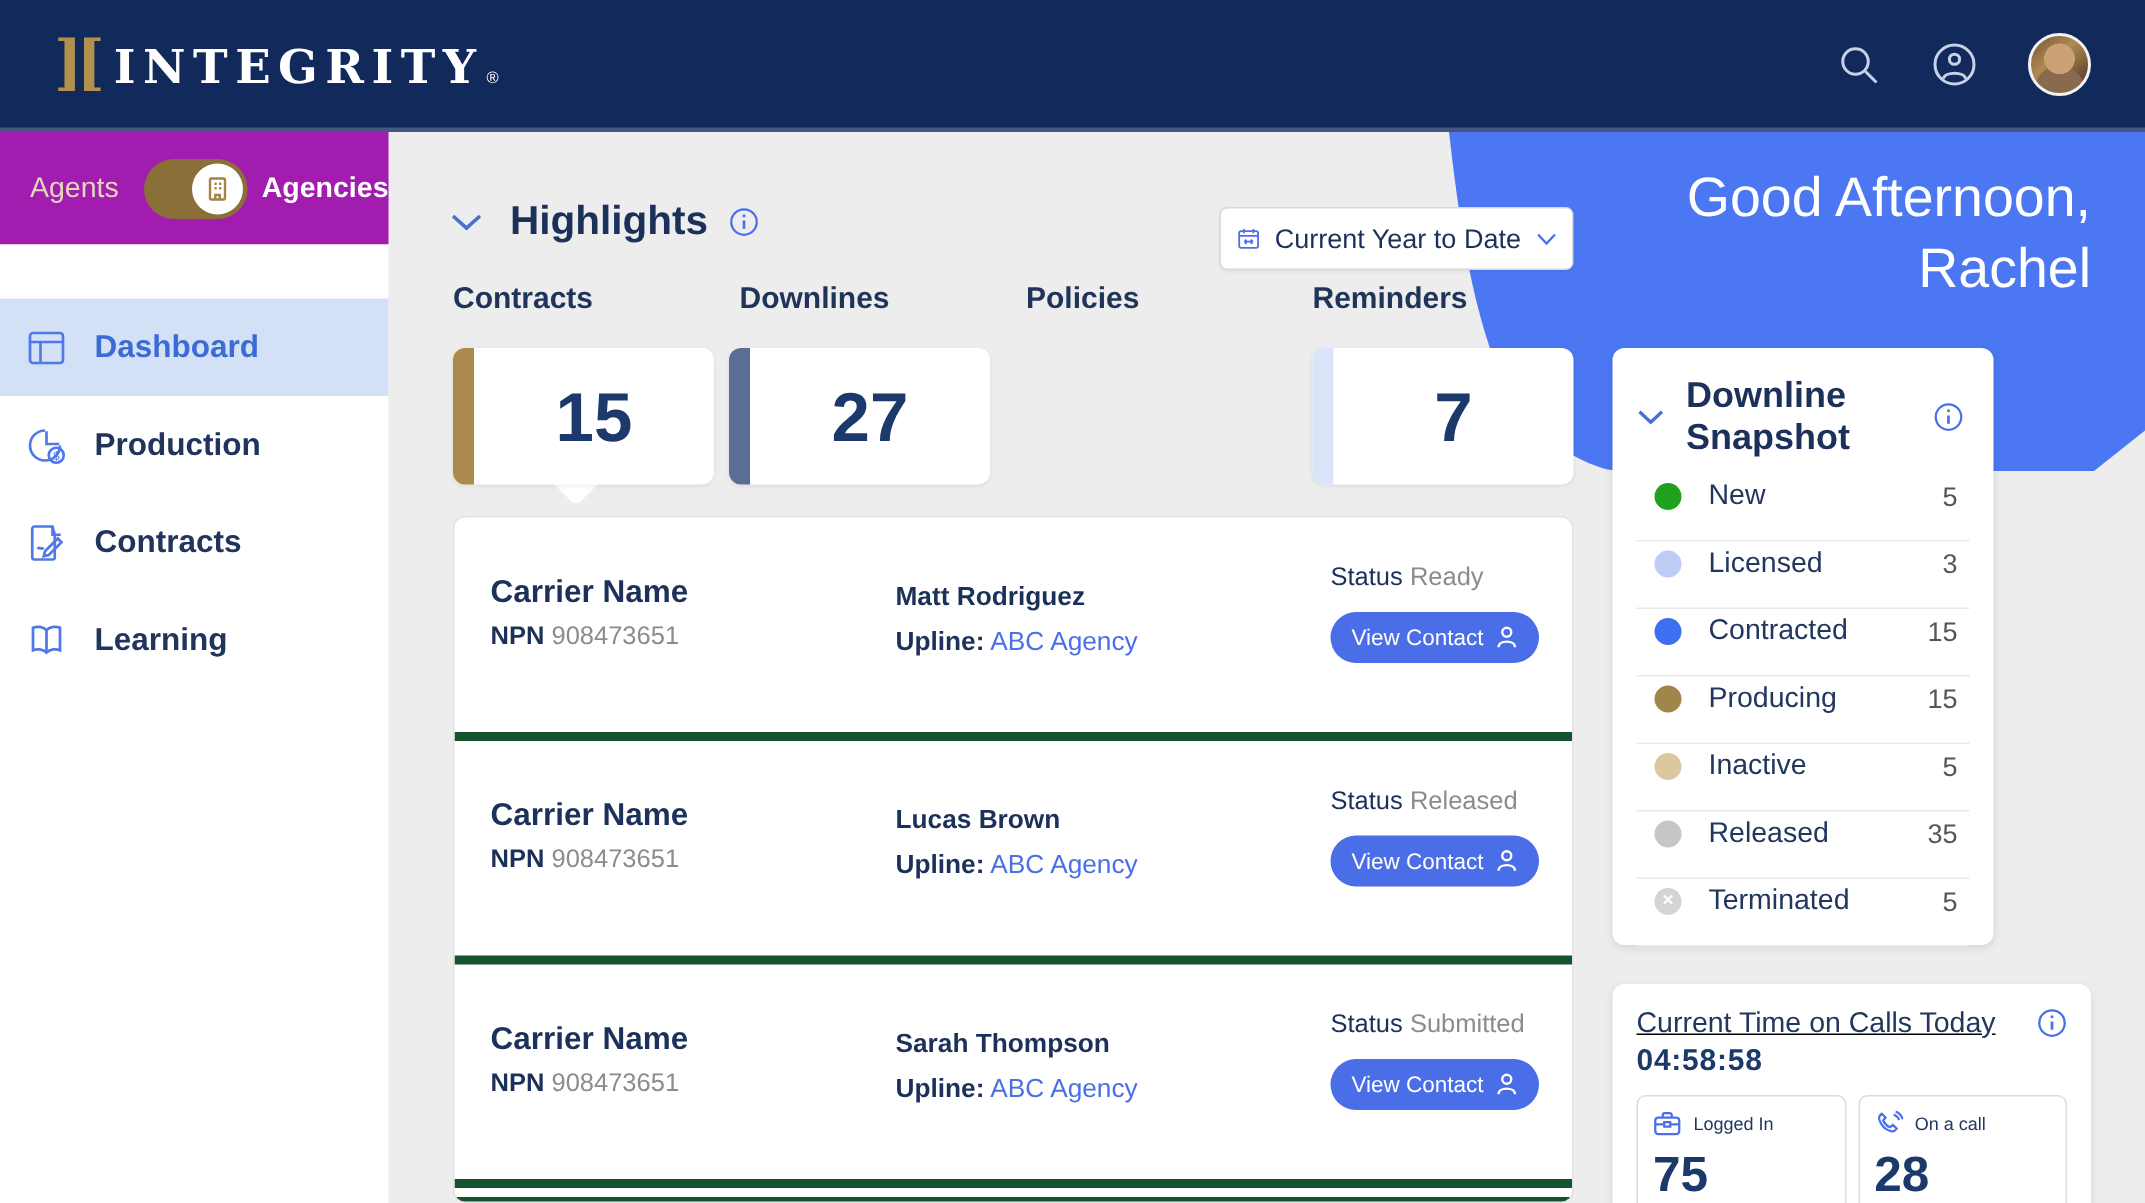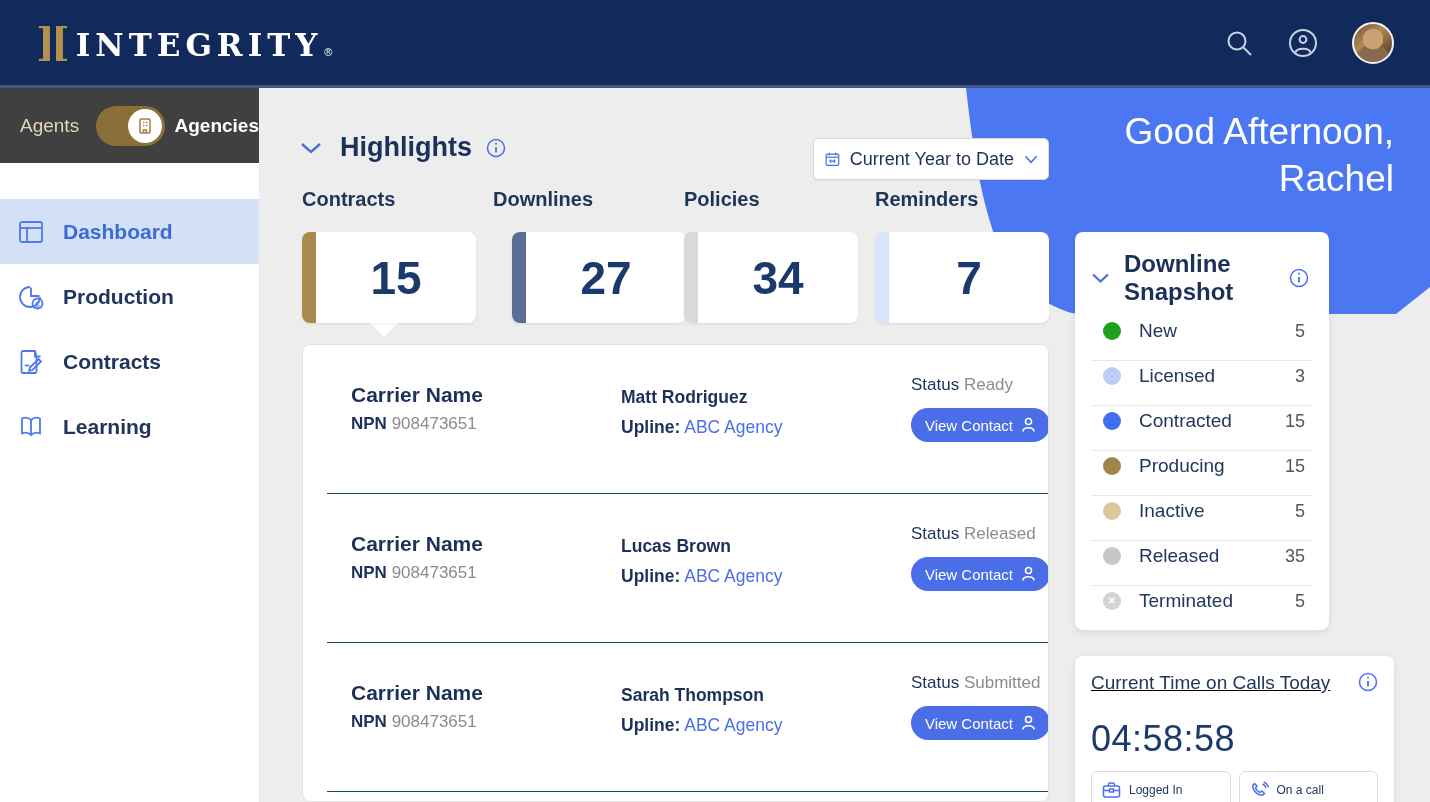--- a/index.html
+++ b/index.html
@@ -21,21 +21,21 @@
   .top-icon { width:30px; height:30px; display:block; }
   .avatar { width:42px; height:42px; border-radius:50%; border:2px solid #f3f3f3;
     background:
       radial-gradient(circle at 50% 40%, #caa273 0 34%, transparent 35%),
       radial-gradient(circle at 50% 96%, #8a6a4e 0 40%, transparent 41%),
       linear-gradient(140deg,#8d6b43 18%, #b08a52 40%, #6b4f33 78%);
   }
 
   
   .gold-band { position:absolute; left:0; top:88px; width:259px; height:75px;
-    background:#404040; z-index:20; display:flex; align-items:center; }
+    background:#a21caf; z-index:20; display:flex; align-items:center; }
   .toggle-label-left { color:#e2d6bb; font-size:19px; margin-left:20px; }
   .toggle-label-right { color:#fff; font-size:19px; font-weight:bold; margin-left:10px; }
   .toggle-pill { width:80px; height:40px; border-radius:20px; background:#8a7038;
     margin-left:17px; position:relative; cursor:pointer; }
   .toggle-knob { position:absolute; right:3px; top:3px; width:34px; height:34px;
     border-radius:50%; background:#fff; display:flex; align-items:center; justify-content:center; }
   .sidebar { position:absolute; left:0; top:163px; width:259px; height:639px;
     background:#fff; z-index:20; }
   .nav-item { height:65px; display:flex; align-items:center; padding-left:16px; cursor:pointer; }
   .nav-item.active { background:#d3e1f6;margin-top:36px; }
@@ -62,21 +62,21 @@
     background:#fff; border-radius:8px; box-shadow:0 1px 3px rgba(0,0,0,.08);
     display:flex; align-items:center; cursor:pointer; }
   .stat-bar { width:14px; height:91px; border-radius:8px 0 0 8px; flex:0 0 14px; }
   .stat-value { flex:1; text-align:center; font-size:46px; font-weight:600; color:#1b3a6b; }
   .stat-tail { position:absolute; left:371px; top:306px; width:26px; height:26px; z-index:4;
     background:#fff; transform:rotate(45deg); border-radius:4px; }
 
   
   .list-card { position:absolute; left:302px; top:344px; width:747px; height:458px; z-index:5;
     background:#fff; border:1px solid #e2e2e4; border-radius:8px; overflow:hidden; }
-  .row { position:relative; height:149px; border-bottom:1px solid #14532d;margin-left:24px; }
+  .row { position:relative; height:149px; border-bottom:6px solid #14532d; }
   .row-stub { height:12px; }
   .col-carrier { position:absolute; left:24px; top:38px; }
   .carrier-name { font-size:21px; font-weight:bold; color:#1c3159; margin-bottom:7px; }
   .npn-line { font-size:17px; }
   .npn-label { font-weight:bold; color:#1c3159; }
   .npn-value { color:#8b8b90; }
   .col-agent { position:absolute; left:294px; top:42px; }
   .agent-name { font-size:17.5px; font-weight:bold; color:#1c3159; margin-bottom:9px; }
   .upline-line { font-size:17.5px; }
   .upline-label { font-weight:bold; color:#1c3159; }
@@ -102,21 +102,21 @@
     color:#fff; font-size:10px; font-weight:bold; line-height:1; }
   .snap-label { font-size:19px; color:#22375d; }
   .snap-value { margin-left:auto; font-size:18px; color:#55565c; }
 
   
   .time-card { position:absolute; left:1075px; top:656px; width:319px; height:170px; z-index:5;
     background:#fff; border-radius:8px; box-shadow:0 2px 6px rgba(0,0,0,.10); padding:16px 16px 0 16px; }
   .time-head { display:flex; align-items:flex-start;text-decoration:underline; }
   .time-title { font-size:19px; color:#22375d; }
   .time-head .info { margin-left:auto; }
-  .time-value { font-size:36px; font-weight:400; color:#1b3a6b; margin-top:24px; letter-spacing:.5px; }
+  .time-value { font-size:20px; font-weight:700; color:#1b3a6b; margin-top:2px; letter-spacing:.5px; }
   .time-boxes { display:flex; gap:8px; margin-top:11px; }
   .time-box { width:140px; height:80px; border:1px solid #dcdcde; border-radius:6px; padding:9px 10px; }
   .time-box-head { display:flex; align-items:center; gap:8px; }
   .time-box-label { font-size:12px; color:#22375d; }
   .time-box-value { font-size:33px; font-weight:600; color:#1b3a6b; margin-top:6px; }
 
   .info { width:20px; height:20px; display:inline-block; }
   svg { display:block; }
 </style>
 </head>
@@ -244,27 +244,23 @@
   <div class="stat-label" style="left:302px">Contracts</div>
   <div class="stat-label" style="left:493px">Downlines</div>
   <div class="stat-label" style="left:684px">Policies</div>
   <div class="stat-label" style="left:875px">Reminders</div>
 
   <div class="stat-tail"></div>
   <div class="stat-card" style="left:302px">
     <span class="stat-bar" style="background: rgb(171, 139, 77);"></span>
     <span class="stat-value">15</span>
   </div>
-  <div class="stat-card" style="left:512px">
+  <div class="stat-card" style="left:486px">
     <span class="stat-bar" style="background: rgb(90, 109, 148);"></span>
     <span class="stat-value">27</span>
-  </div>
-  <div class="stat-card" style="left:684px">
-    <span class="stat-bar" style="background: rgb(217, 217, 219);"></span>
-    <span class="stat-value">34</span>
   </div>
   <div class="stat-card" style="left:875px">
     <span class="stat-bar" style="background: rgb(217, 229, 248);"></span>
     <span class="stat-value">7</span>
   </div>
 
   <div class="list-card">
 
     <div class="row">
       <div class="col-carrier">

